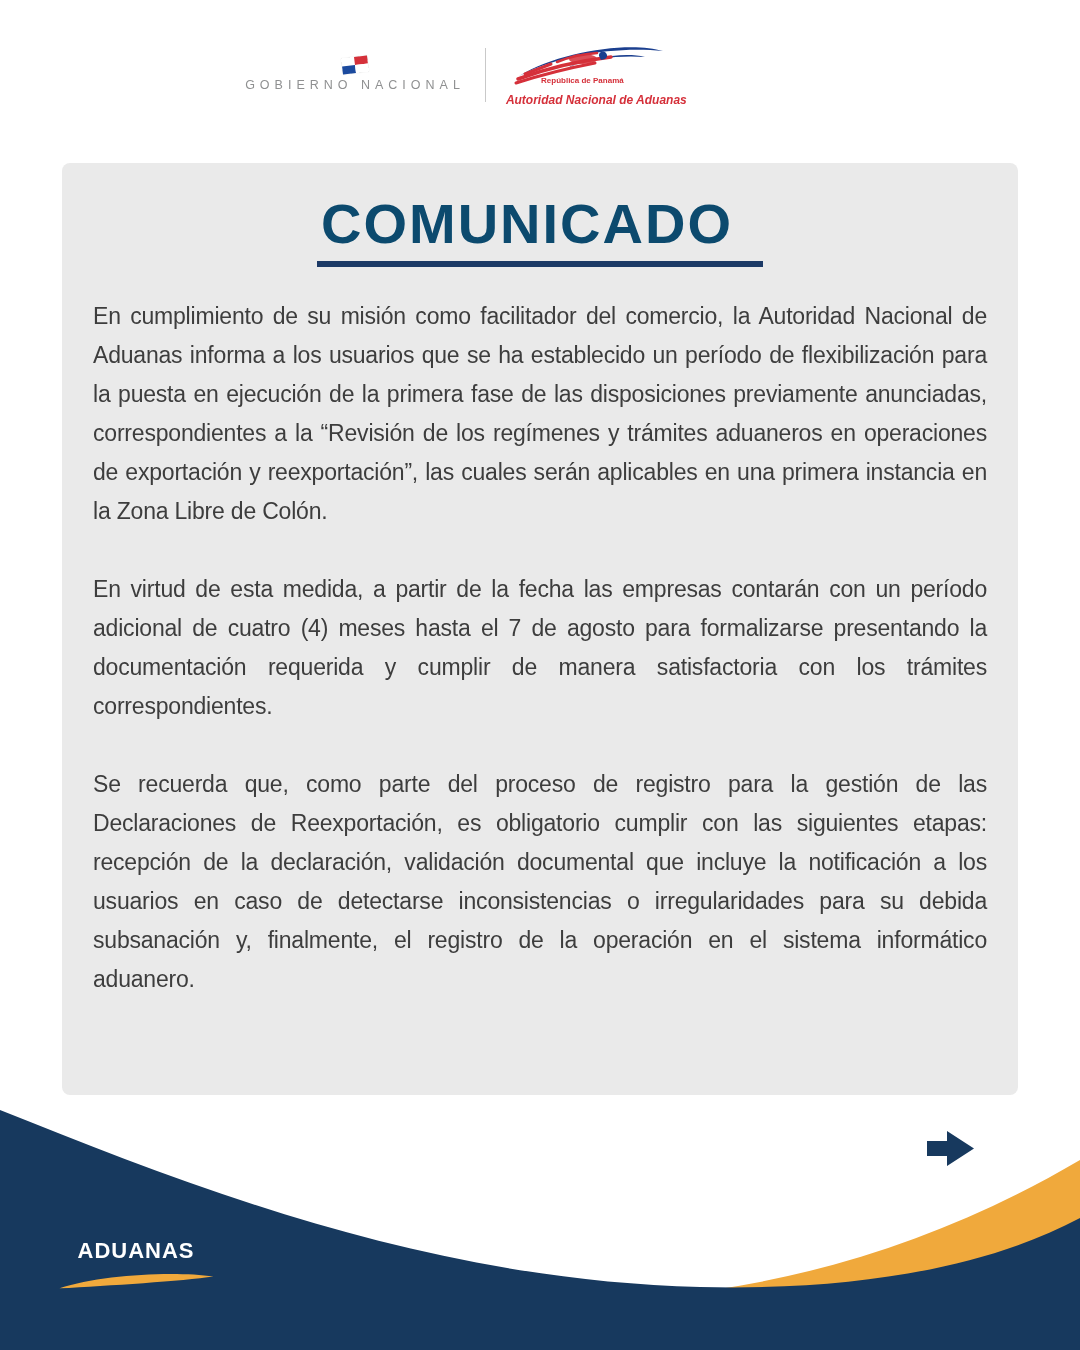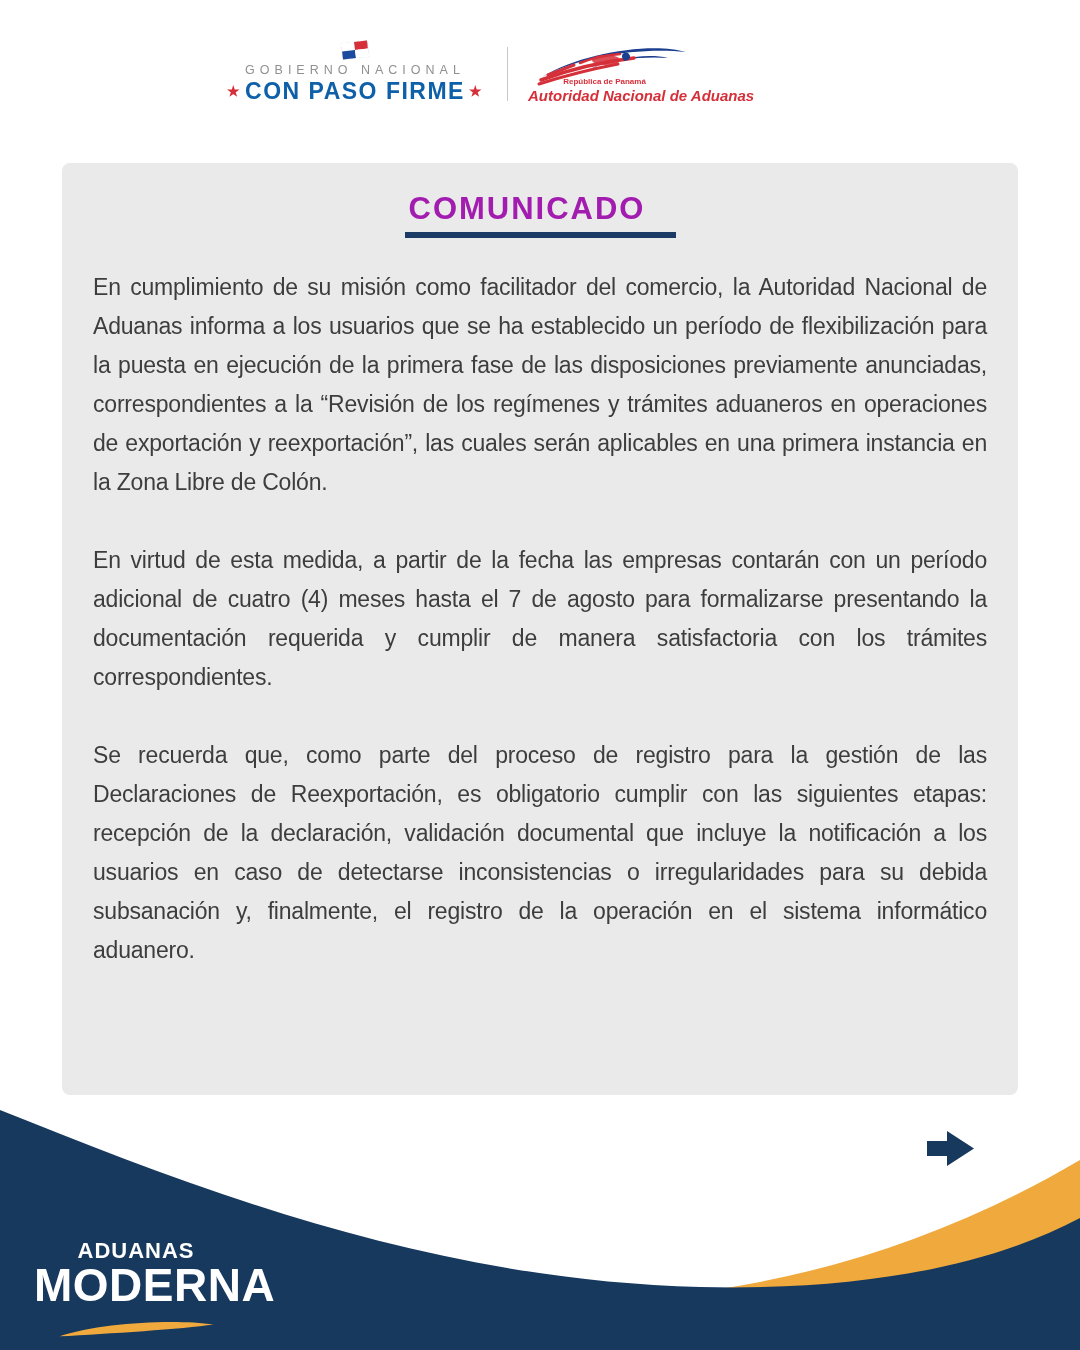--- a/index.html
+++ b/index.html
@@ -44,39 +44,39 @@
   .gov-main .star { color: #d5303a; font-size: 14px; vertical-align: 3px; padding: 0 4px; }
   .header-divider { width: 1px; height: 54px; background: #c9c9c9; }
 
   .aduanas-logo { width: 175px; text-align: center; }
   .aduanas-art { width: 160px; height: 44px; display: block; margin: 0 auto; }
   .aduanas-country {
     font-size: 8px; color: #d5303a; font-weight: 700;
     text-align: center; padding-right: 22px; margin-top: -10px;
   }
   .aduanas-name {
-    font-size: 15px; color: #d5303a; font-weight: 700; font-style: italic;
-    white-space: nowrap; margin-top: 1px;
+    font-size: 12px; color: #d5303a; font-weight: 700; font-style: italic;
+    white-space: nowrap; margin-top: 8px;
   }
 
   
   .card {
     position: absolute;
     left: 62px; top: 163px;
     width: 956px; height: 932px;
     background: #eaeaea;
     border-radius: 8px;
     padding: 20px 31px 0 31px;
     overflow: hidden;
   }
   .title-wrap { text-align: center; margin: 8px 0 30px 0; }
   .title {
     display: inline-block;
-    font-size: 31px; font-weight: 800; letter-spacing: 2px;
-    color: #a21caf;
+    font-size: 56px; font-weight: 800; letter-spacing: 2px;
+    color: #0c4a6e;
     border-bottom: 6px solid #1c3a66;
     padding: 0 30px 5px 4px;
   }
   .body-par {
     font-size: 23px; line-height: 39px;
     color: #3d3d3d;
     text-align: justify;
     letter-spacing: -0.2px;
     margin-bottom: 39px;
   }
@@ -104,21 +104,20 @@
 
 <div class="header">
   <div class="gov-logo">
     <div class="flag-icon">
       <div class="flag-q1"></div>
       <div class="flag-q2"></div>
       <div class="flag-q3"></div>
       <div class="flag-q4"></div>
     </div>
     <div class="gov-top">GOBIERNO NACIONAL</div>
-    <div class="gov-main"><span class="star">★</span><span>CON PASO FIRME</span><span class="star">★</span></div>
   </div>
 
   <div class="header-divider"></div>
 
   <div class="aduanas-logo">
     <svg class="aduanas-art" viewBox="0 0 160 44">
       <path d="M10,32 C48,13 105,4 150,9 C118,-1 46,9 6,34 Z" fill="#1b3f8f"></path>
       <path d="M58,24 C80,16 110,13 132,15 C112,10 78,15 55,26 Z" fill="#1b3f8f"></path>
       <g stroke="#d5303a" fill="none" stroke-linecap="round">
         <path d="M5,37 C32,27 64,19 98,15" stroke-width="3.5"></path>
@@ -143,21 +142,20 @@
   <p class="body-par">Se recuerda que, como parte del proceso de registro para la gestión de las Declaraciones de Reexportación, es obligatorio cumplir con las siguientes etapas: recepción de la declaración, validación documental que incluye la notificación a los usuarios en caso de detectarse inconsistencias o irregularidades para su debida subsanación y, finalmente, el registro de la operación en el sistema informático aduanero.</p>
 </div>
 
 <svg class="wave" viewBox="0 0 1080 260" preserveAspectRatio="none">
   <path d="M560,212 C760,210 930,158 1080,70 L1080,260 L560,260 Z" fill="#f0a93c"></path>
   <path d="M0,20 C200,100 430,190 700,197 C860,201 990,176 1080,128 L1080,260 L0,260 Z" fill="#17395e"></path>
 </svg>
 
 <div class="brand">
   <div class="brand-top">ADUANAS</div>
-  <div class="brand-bottom">MODERNA</div>
   <svg class="brand-swoosh" viewBox="0 0 180 24">
     <path d="M6,20 C50,5 130,1 174,7 C140,12 60,17 6,20 Z" fill="#f0a93c"></path>
   </svg>
 </div>
 
 <svg class="arrow-next" viewBox="0 0 49 39">
   <polygon points="0,12 20,12 20,2 47,19.5 20,37 20,27 0,27" fill="#17395e"></polygon>
 </svg>
 
 </body></html>

